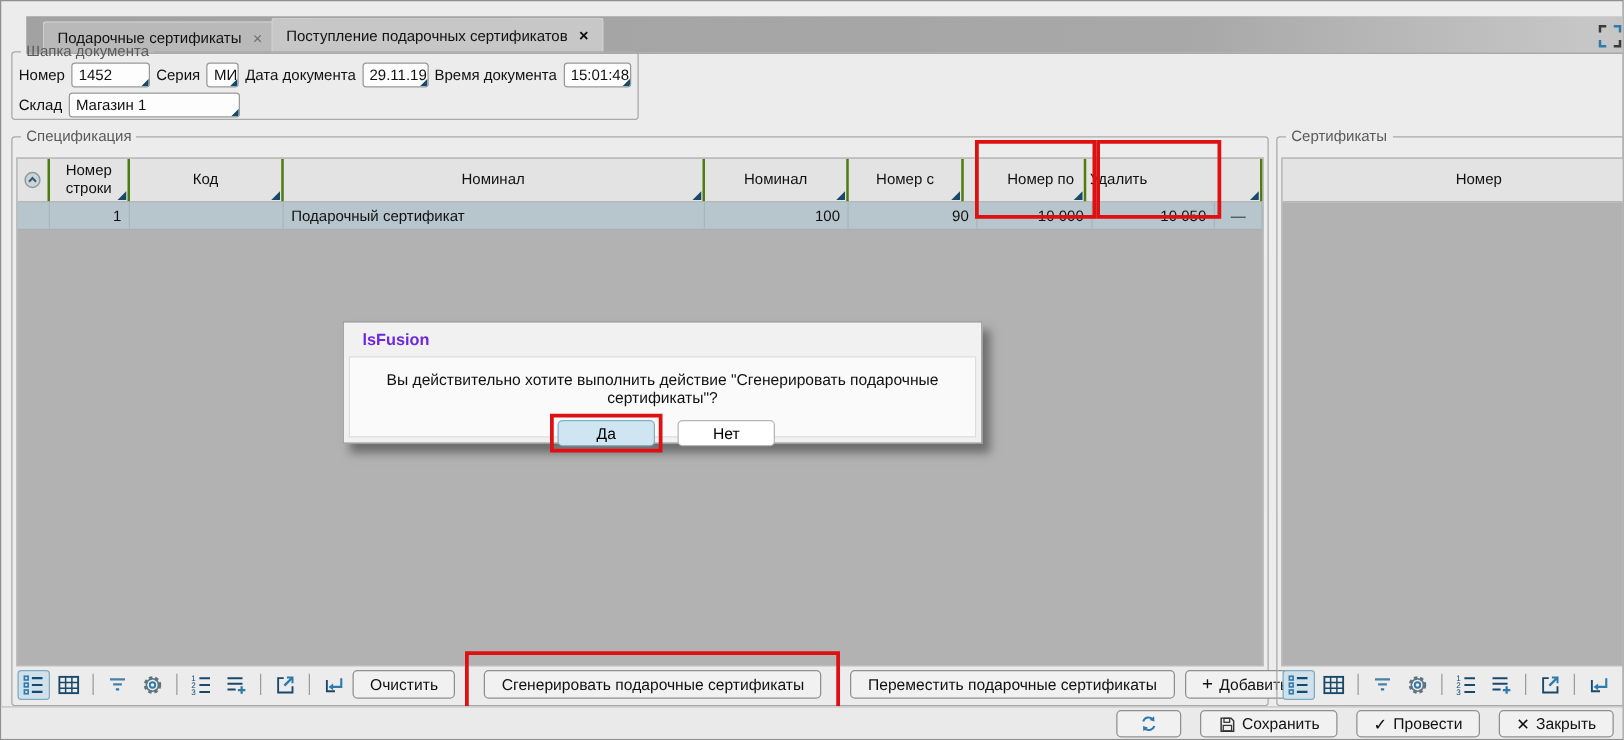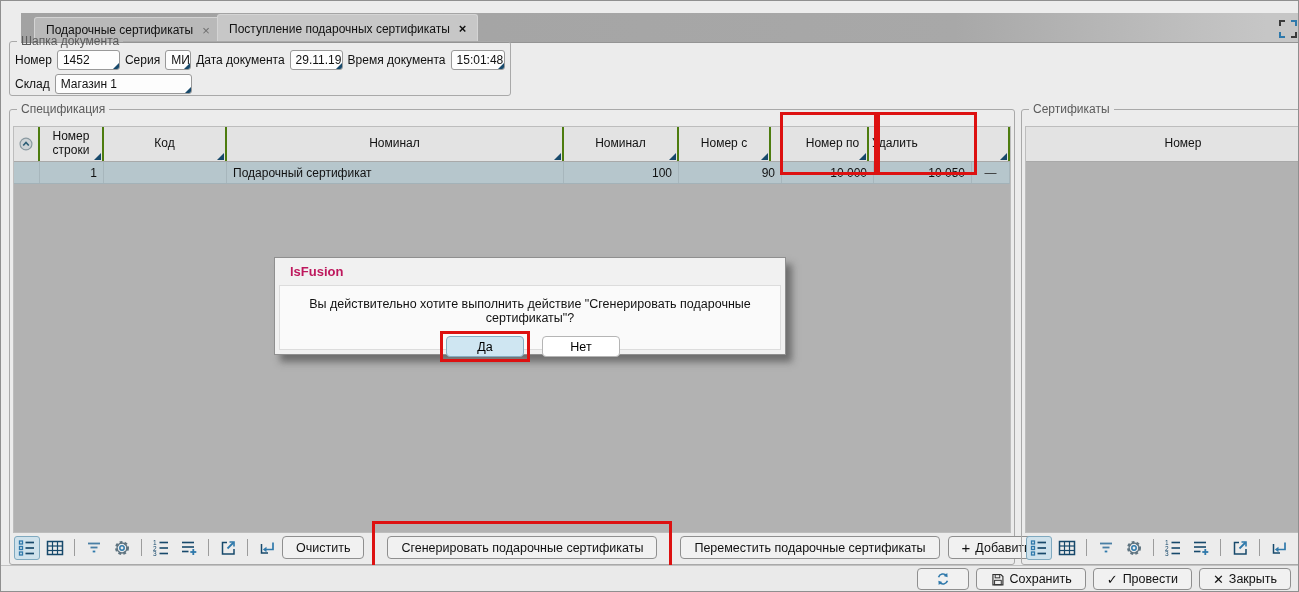--- a/index.html
+++ b/index.html
@@ -90,32 +90,32 @@
   .plus{ font-size:15px; font-weight:400; line-height:1; }
   .red-frame{ border:3px solid #dd1111; display:flex; padding:12px; }
   
   .col-frame{ position:absolute; border:3px solid #dd1111; z-index:5; pointer-events:none; }
   #frameCol7{ left:779px; top:111px; width:97px; height:63px; }
   #frameCol8{ left:876px; top:111px; width:100px; height:63px; }
   
   .bottombar{
     position:absolute; left:0; right:0; top:564px; height:27px; background:#eaeaea;
     border-top:1px solid #c2c2c2; display:flex; align-items:center;
-    justify-content:flex-end; gap:7px; padding-right:7px;
+    justify-content:flex-end; gap:15px; padding-right:7px;
   }
   .bottombar .btn{ height:22px; }
   .btn .mark{ font-size:13px; line-height:1; }
   
   .dialog{
     position:absolute; left:273px; top:256px; width:512px; height:98px;
     background:#f1f1f1; border:1px solid #8f8f8f;
     box-shadow:6px 7px 7px rgba(55,55,55,0.55); z-index:10;
   }
   .dialog-title{ height:27px; display:flex; align-items:center; padding:0 15px;
-    font-weight:bold; font-size:13px; color:#be185d; }
+    font-weight:bold; font-size:13px; color:#6d28d9; }
   .dialog-body{
     position:absolute; left:4px; right:4px; top:27px; bottom:4px;
     background:#fafafa; border:1px solid #dcdcdc; text-align:center;
   }
   .dialog-msg{ margin-top:11px; font-size:12.5px; color:#111; }
   .dialog-btns{ display:flex; justify-content:center; align-items:center; gap:12px; margin-top:6px; }
   .dbtn{
     width:78px; height:21px; border-radius:4px; display:flex; align-items:center;
     justify-content:center; font-family:inherit; font-size:12.5px; cursor:pointer;
   }
@@ -126,21 +126,21 @@
 <body>
 
 <div class="window">
 
   <div class="tabbar">
     <div class="tab t1">
       <span>Подарочные сертификаты</span>
       <span class="close">×</span>
     </div>
     <div class="tab t2">
-      <span>Поступление подарочных сертификаты</span>
+      <span>Поступление подарочных сертификатов</span>
       <span class="close">×</span>
     </div>
     <svg class="fullscreen" viewBox="0 0 22 22">
       <polyline points="3,8 3,3 8,3" fill="none" stroke="#3a3a3a" stroke-width="2"></polyline>
       <polyline points="14,3 19,3 19,8" fill="none" stroke="#2f79ab" stroke-width="2"></polyline>
       <polyline points="3,14 3,19 8,19" fill="none" stroke="#2f79ab" stroke-width="2"></polyline>
       <polyline points="19,14 19,19 14,19" fill="none" stroke="#3a3a3a" stroke-width="2"></polyline>
     </svg>
   </div>
 

